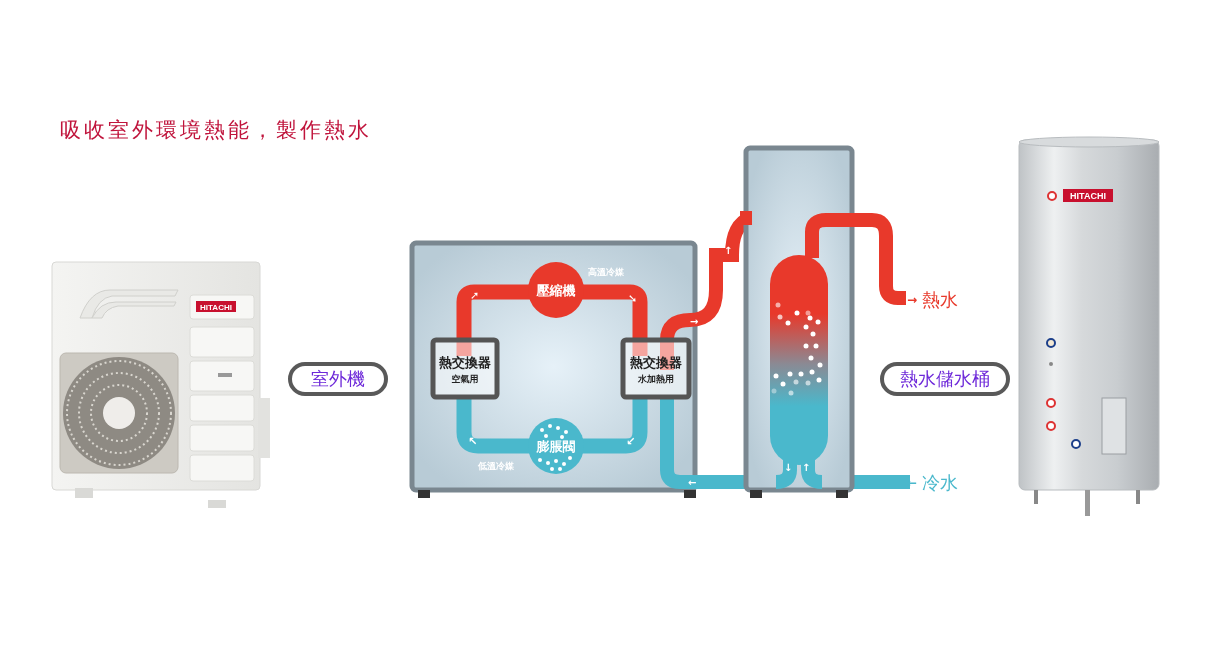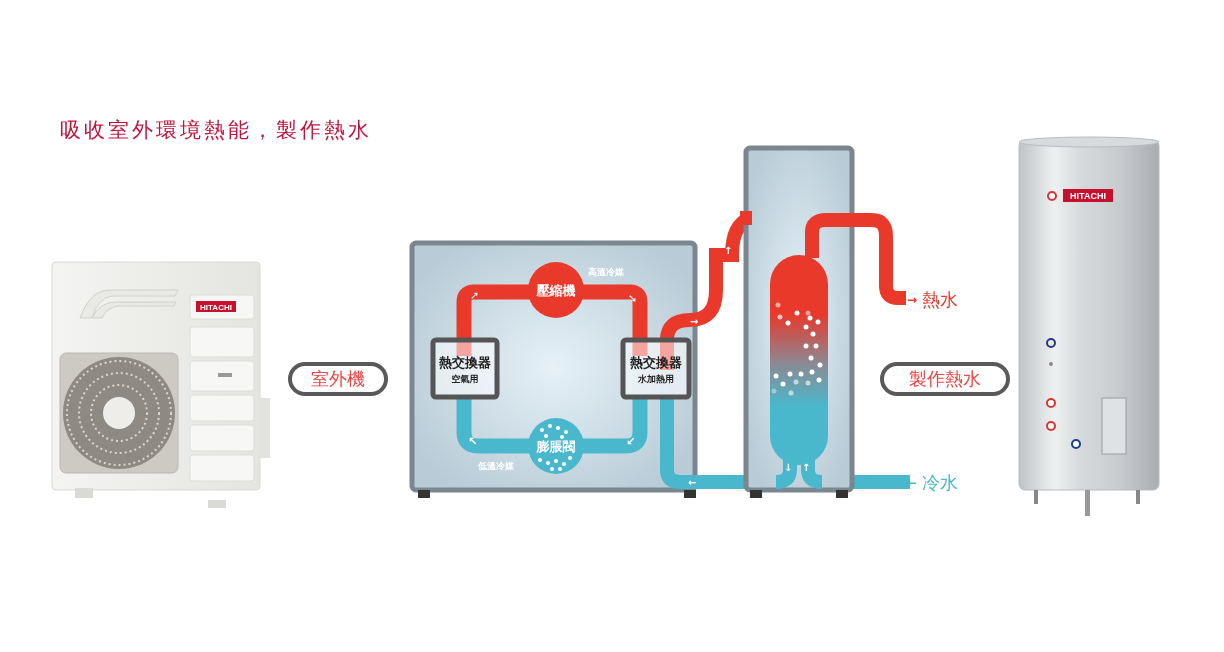--- a/index.html
+++ b/index.html
@@ -1,18 +1,18 @@
 <!DOCTYPE html>
 <html><head>
   <meta charset="utf-8">
   <style>
     html, body { margin: 0; padding: 0; background: #ffffff; }
     body { width: 1224px; height: 652px; position: relative; overflow: hidden; font-family: "DejaVu Sans", sans-serif; }
     .headline { position: absolute; left: 60px; top: 116px; font-size: 21px; color: #c0143c; letter-spacing: 3px; font-weight: 500; text-align: right; }
-    .pill { position: absolute; height: 34px; border: 4px solid #595959; border-radius: 22px; background: #fff; color: #ef4444; font-size: 18px; display: flex; align-items: center; justify-content: center; box-sizing: border-box; }
+    .pill { position: absolute; height: 34px; border: 4px solid #595959; border-radius: 22px; background: #fff; color: #6d28d9; font-size: 18px; display: flex; align-items: center; justify-content: center; box-sizing: border-box; }
     .pill.outdoor { left: 288px; top: 362px; width: 100px; }
     .pill.tank { left: 880px; top: 362px; width: 130px; }
     svg { position: absolute; left: 0; top: 0; }
   </style>
 </head>
 <body>
 
 <div class="headline">吸收室外環境熱能，製作熱水</div>
 
 <svg width="1224" height="652" viewBox="0 0 1224 652">
@@ -174,13 +174,13 @@
     <circle cx="1051" cy="426" r="4" fill="#fff" stroke="#d33" stroke-width="2"></circle>
     <circle cx="1076" cy="444" r="4" fill="#fff" stroke="#1c3f8a" stroke-width="2"></circle>
     <rect x="1102" y="398" width="24" height="56" fill="#dfe2e4" stroke="#9a9ea2"></rect>
     <rect x="1034" y="490" width="4" height="14" fill="#888"></rect>
     <rect x="1085" y="490" width="5" height="26" fill="#999"></rect>
     <rect x="1136" y="490" width="4" height="14" fill="#888"></rect>
   </g>
 </svg>
 
 <div class="pill outdoor">室外機</div>
-<div class="pill tank">製作熱水</div>
+<div class="pill tank">熱水儲水桶</div>
 
 </body></html>

